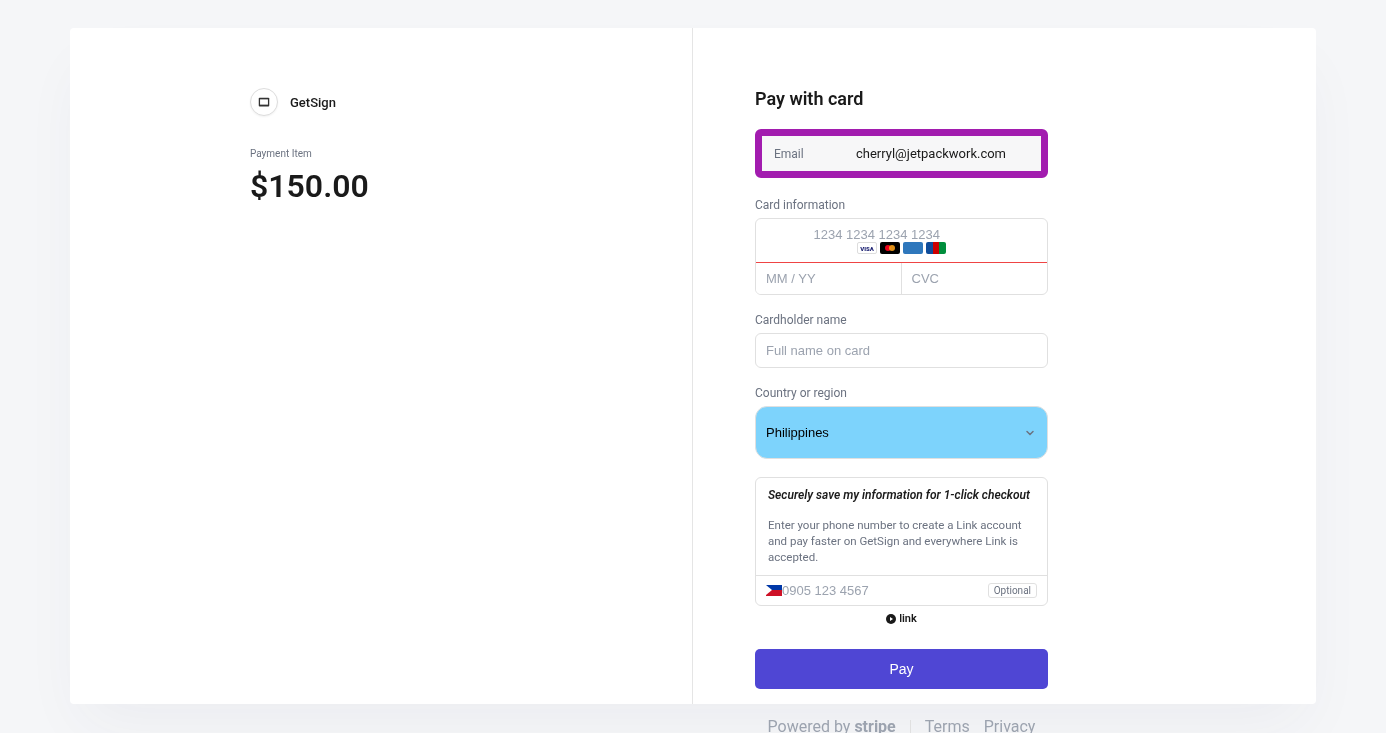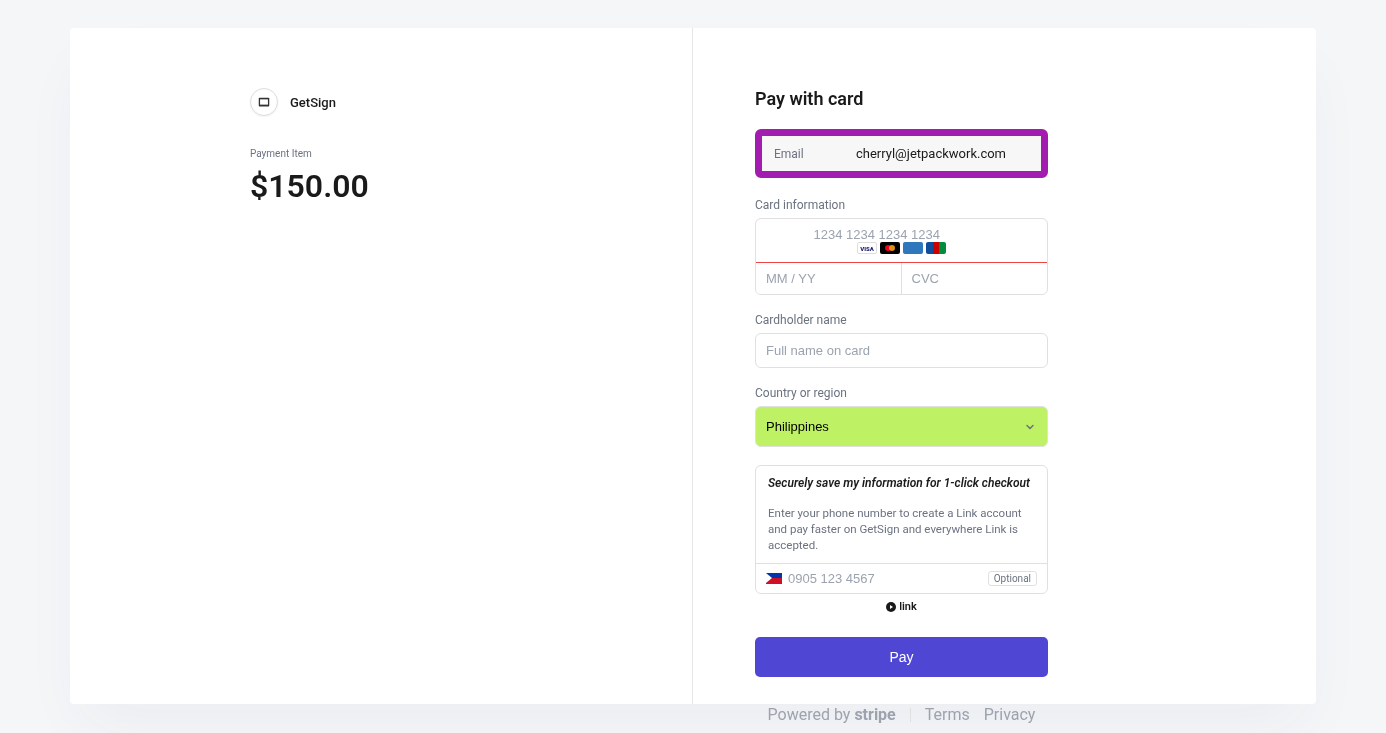--- a/index.html
+++ b/index.html
@@ -201,25 +201,25 @@
     .text-input::placeholder {
       color: #9ca3af;
     }
     .select-wrap {
       position: relative;
       margin-bottom: 18px;
     }
     .country-select {
       width: 100%;
       border: 1px solid #e0e0e0;
-      border-radius: 6px;
-      padding: 12px 10px;
-      font-size: 13px;
-      outline: none;
-      background: #bef264;
+      border-radius: 12px;
+      padding: 18px 10px;
+      font-size: 13px;
+      outline: none;
+      background: #7dd3fc;
       appearance: none;
       cursor: pointer;
     }
     .chevron {
       position: absolute;
       right: 12px;
       top: 50%;
       transform: translateY(-50%);
       pointer-events: none;
     }
@@ -242,21 +242,21 @@
     }
     .link-desc {
       font-size: 11.5px;
       color: #6b7280;
       line-height: 1.4;
     }
     .phone-row {
       display: flex;
       align-items: center;
       padding: 7px 10px;
-      gap: 6px;
+      gap: 0;
     }
     .flag {
       width: 16px;
       height: 11px;
       background: linear-gradient(to bottom, #0038a8 50%, #ce1126 50%);
       position: relative;
       flex-shrink: 0;
     }
     .flag::before {
       content: "";

